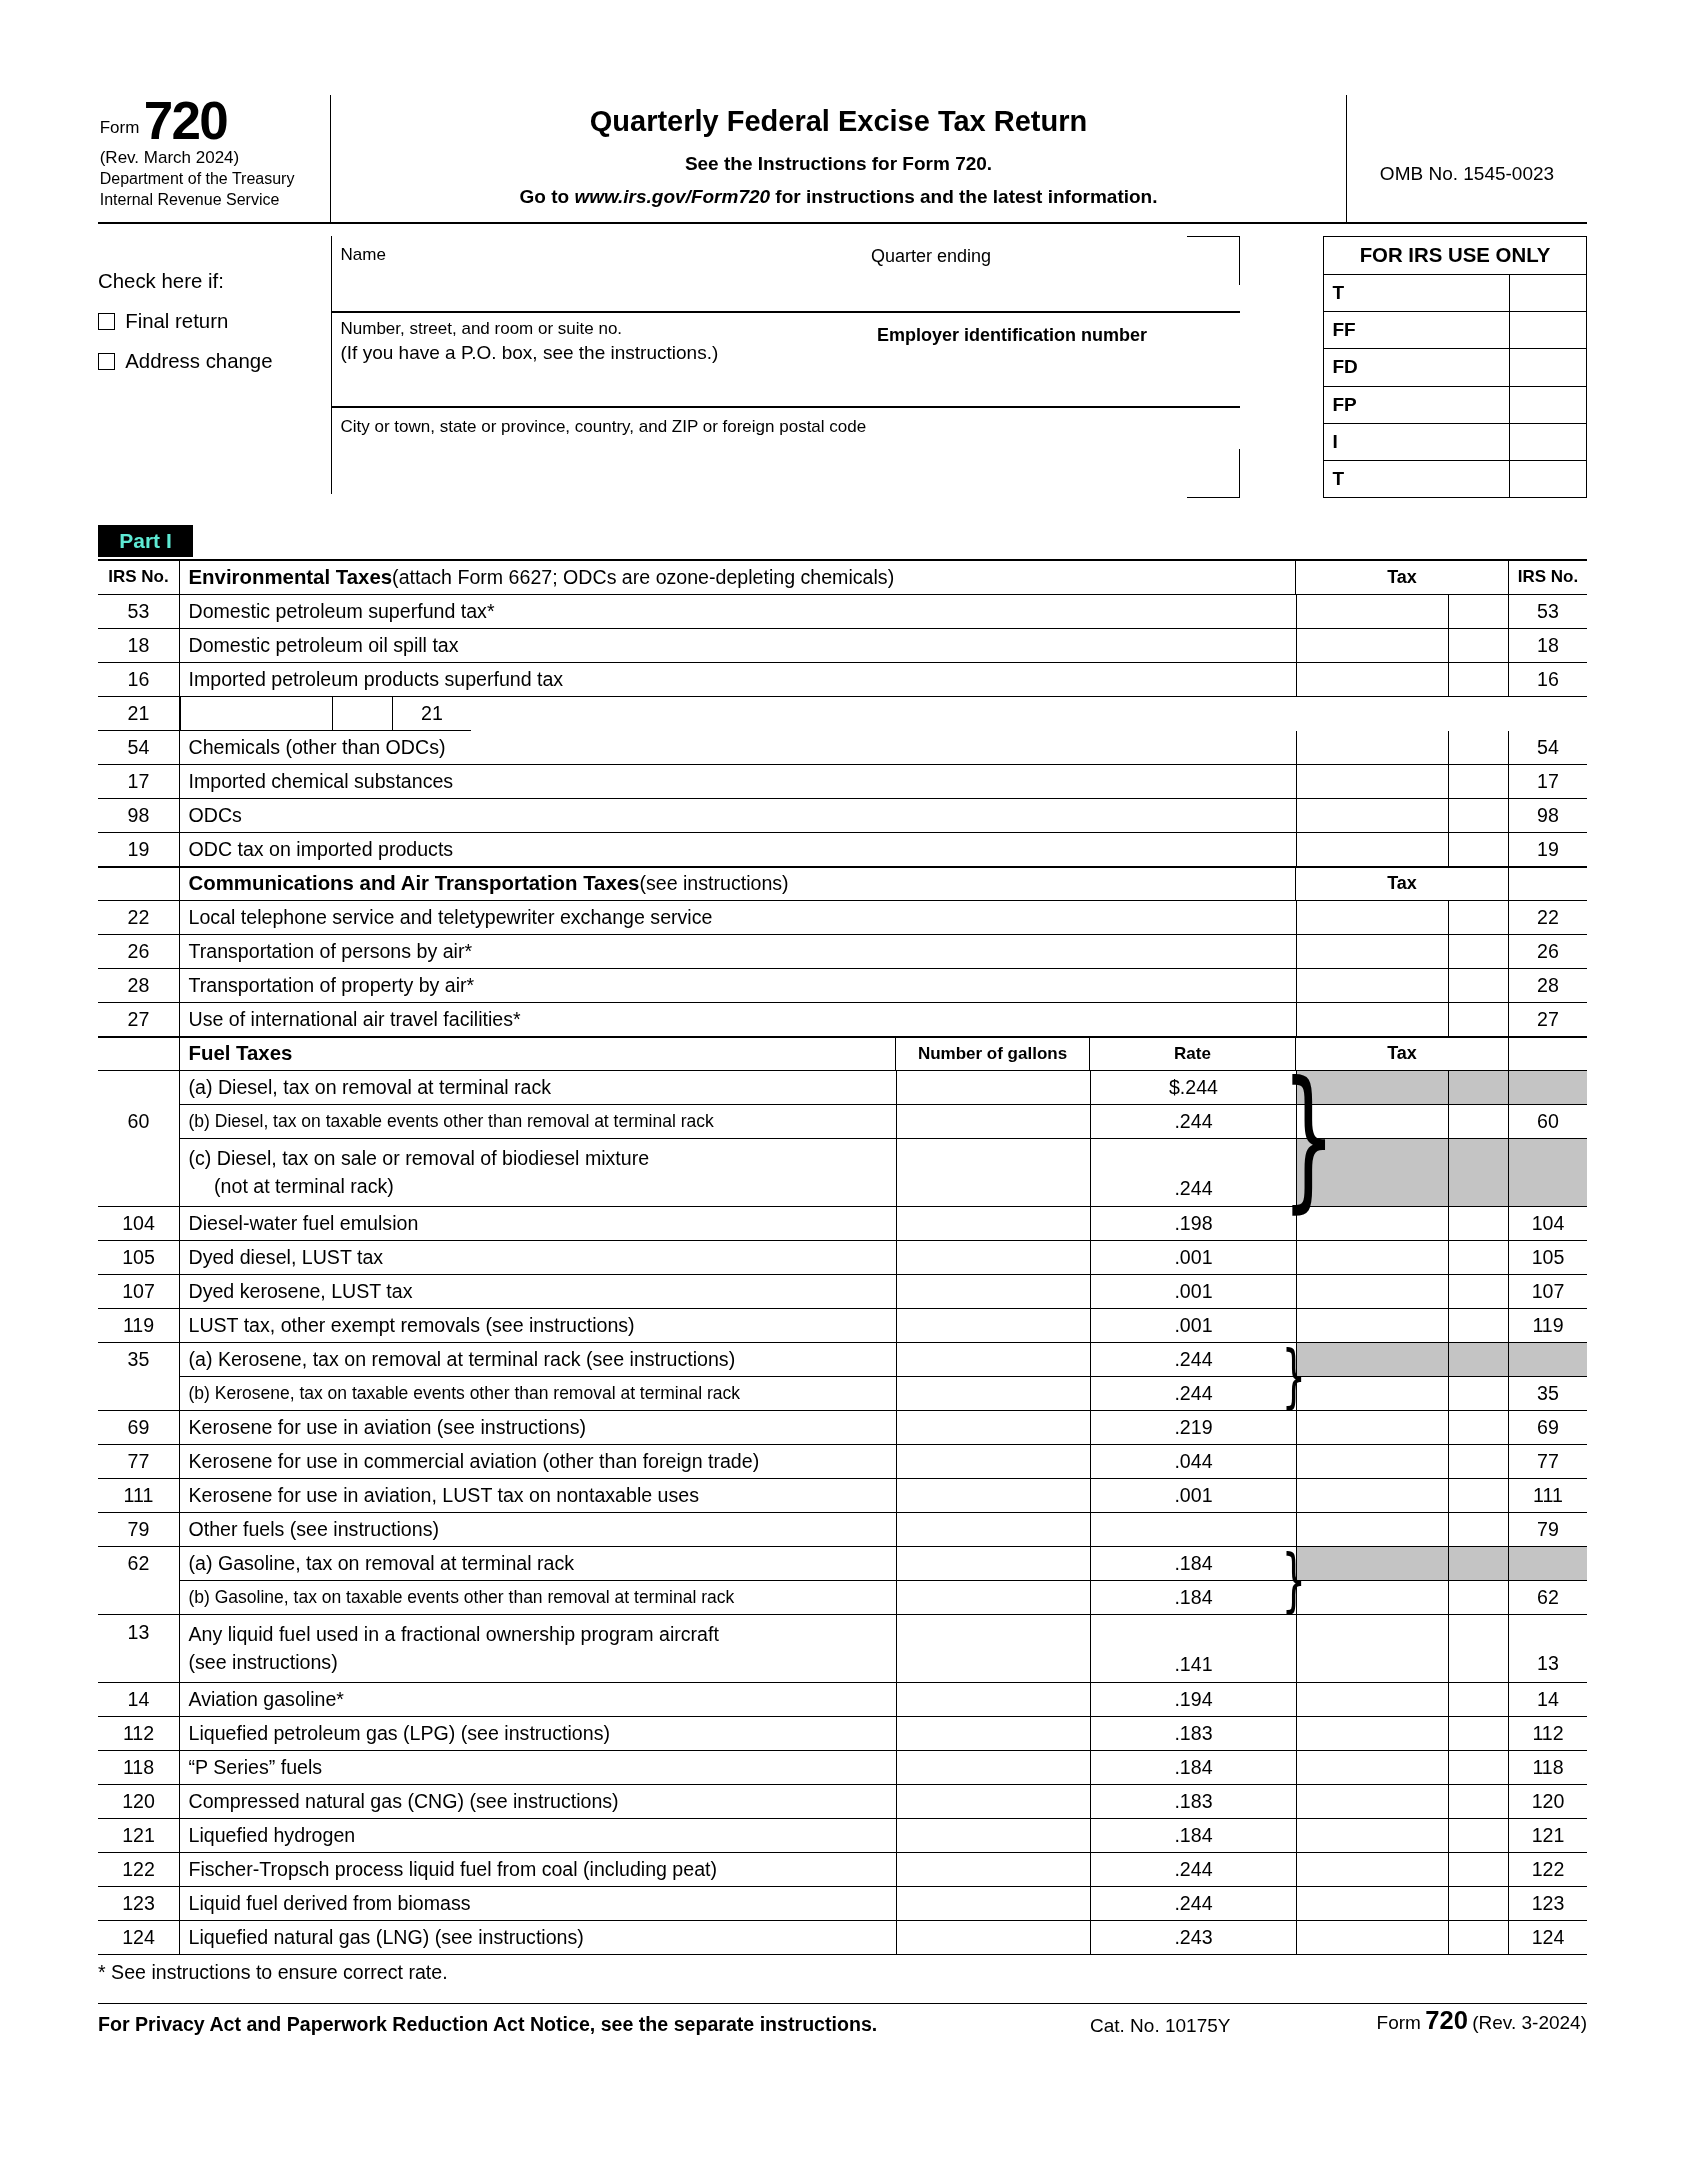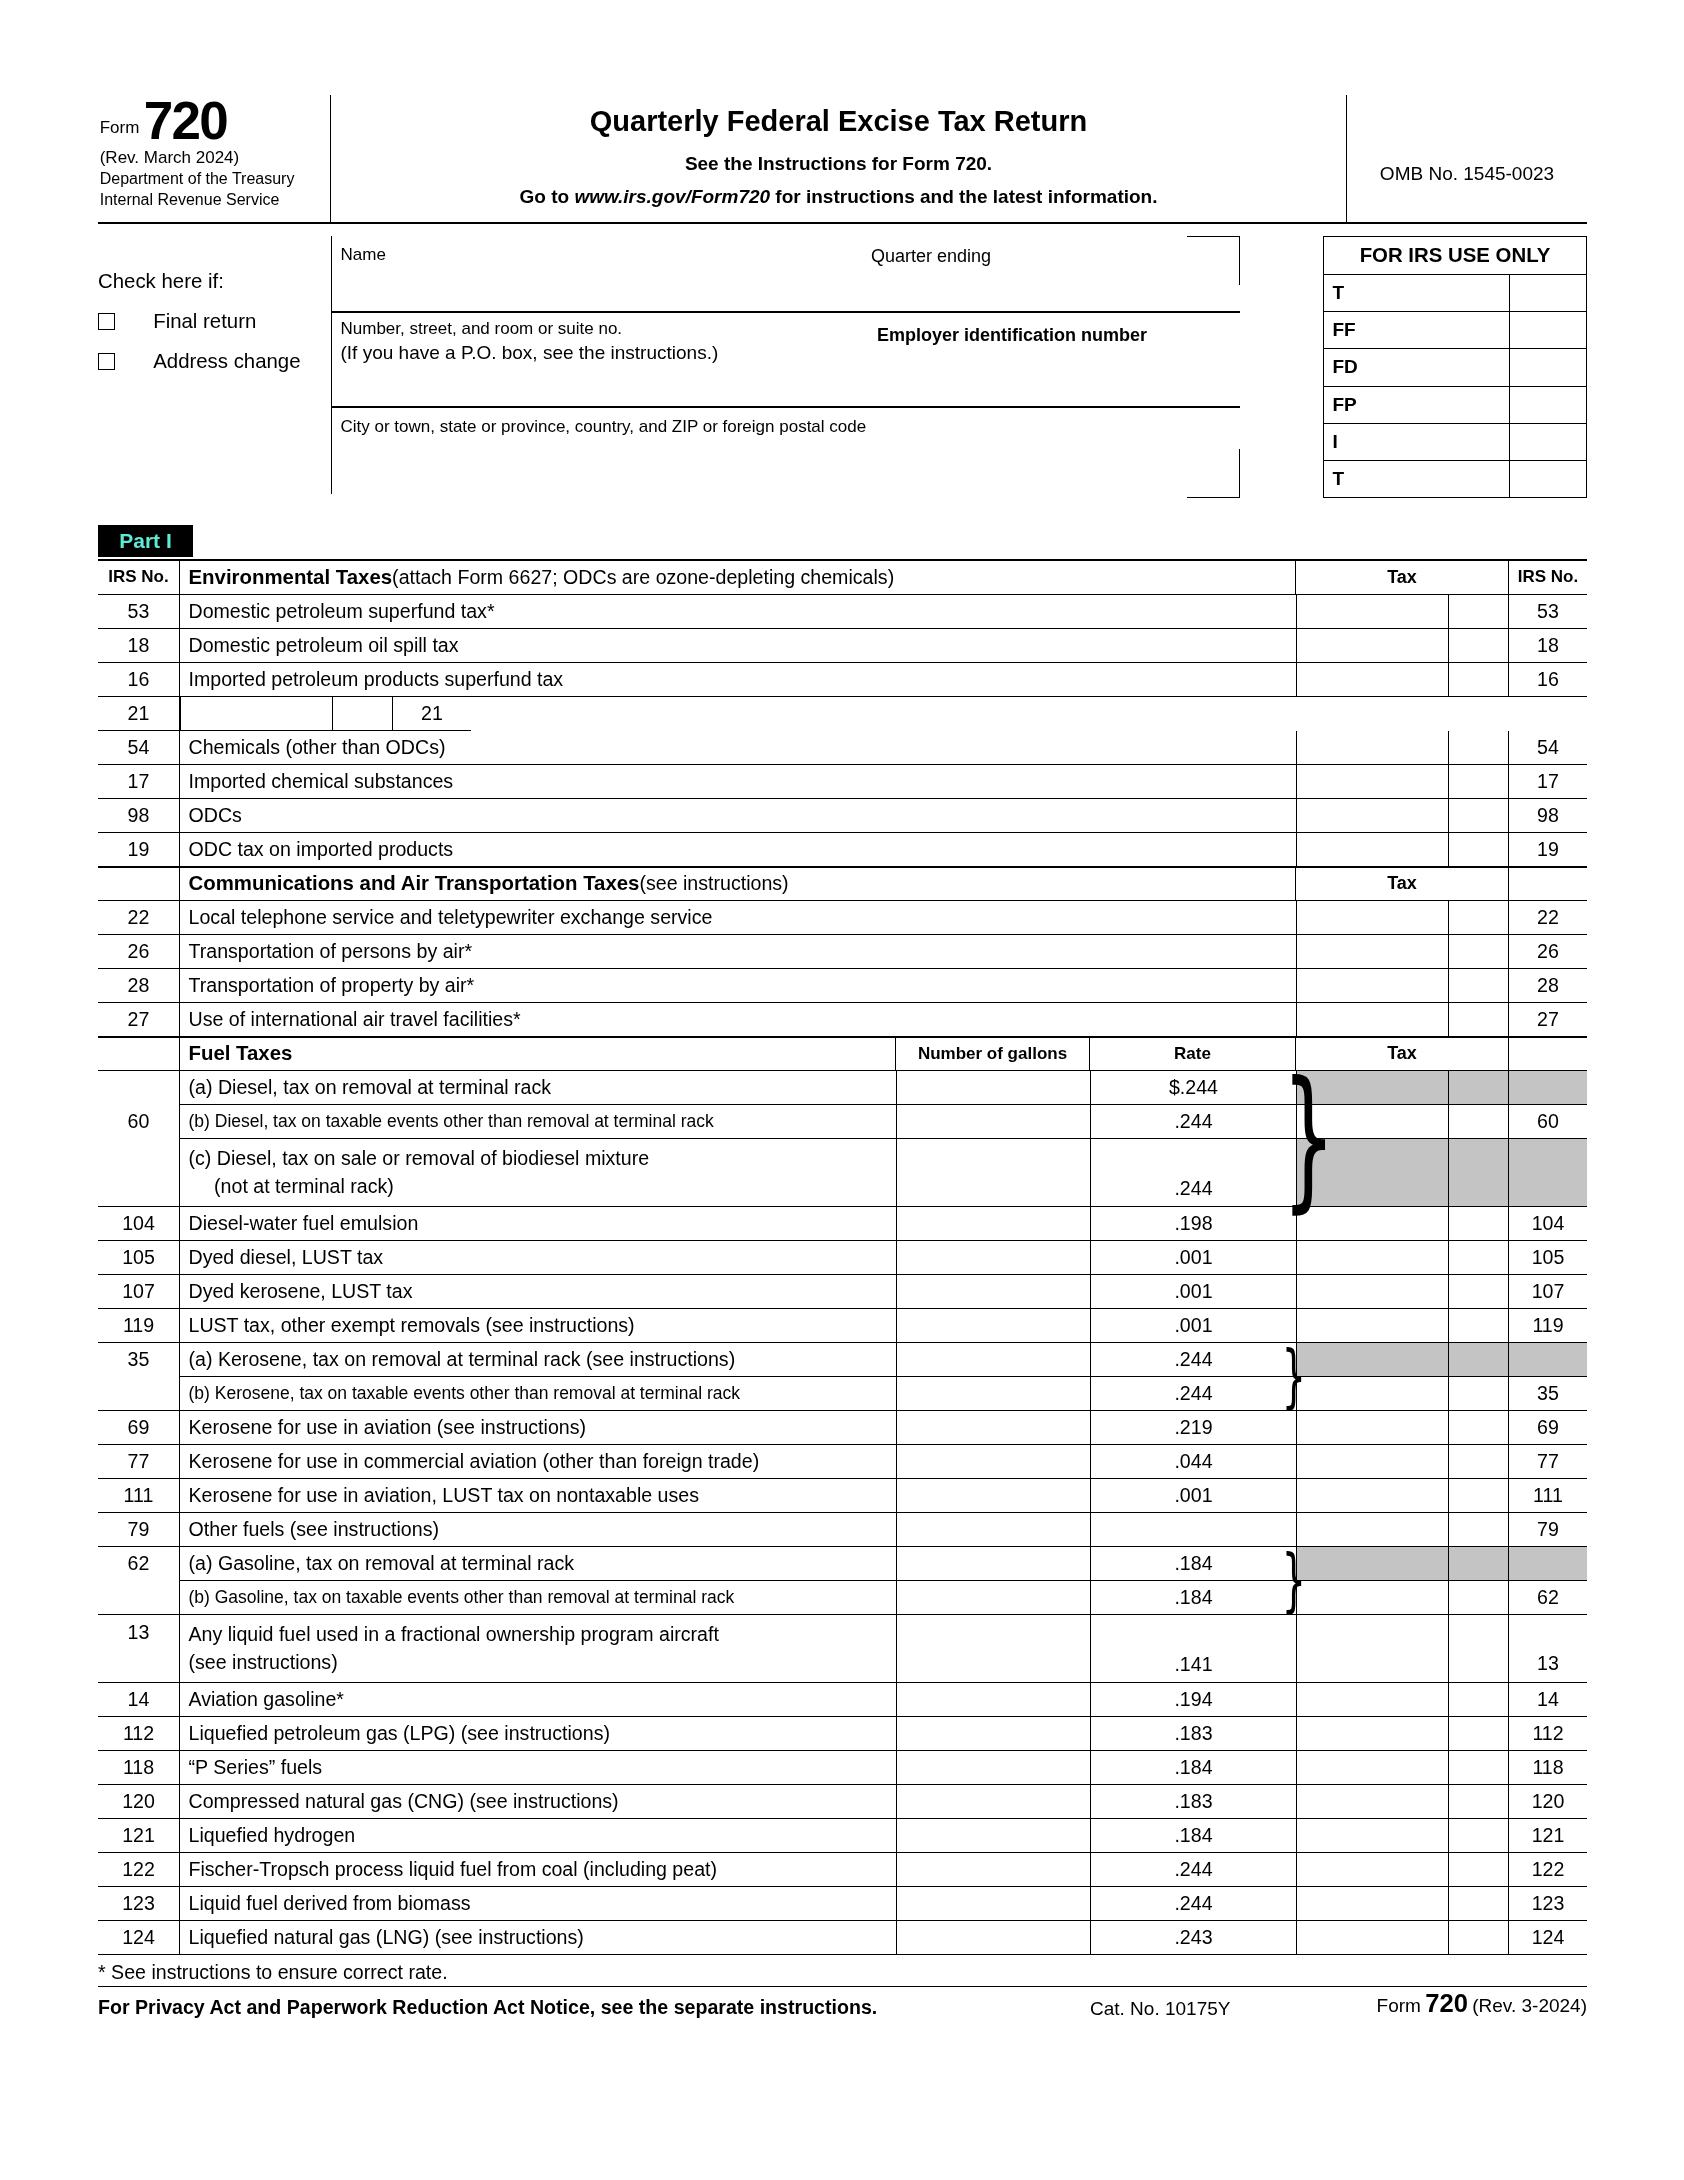--- a/index.html
+++ b/index.html
@@ -21,21 +21,21 @@
   .hdr-center { flex:1; border-right:1.7px solid #000; text-align:center; padding-top:10.2px; }
   .hdr-title { font-size:29px; font-weight:bold; }
   .hdr-sub1 { font-size:19px; font-weight:bold; margin-top:15.3px; }
   .hdr-sub2 { font-size:19px; font-weight:bold; margin-top:10.2px; }
   .hdr-right { width:240px; text-align:center; padding-top:68px; font-size:19px; }
 
   
   .entity { position:relative; height:262px; margin-top:12px; }
   .check-col { position:absolute; left:0; top:34px; width:230px; }
   .check-title { font-size:20.4px; }
-  .cb-row { display:flex; align-items:center; margin-top:17px;gap:28px; }
+  .cb-row { display:flex; align-items:center; margin-top:17px; }
   .cb { width:17px; height:17px; border:1.7px solid #000; margin-right:10.2px; flex:none; }
   .cb-label { font-size:20.4px; }
   .entity-box { position:absolute; left:233px; width:991px; top:0; bottom:4px;
                 border-left:1.7px solid #000; }
   .fld-label { position:absolute; font-size:17px; white-space:nowrap; }
   .fld-note { position:absolute; font-size:19px; white-space:nowrap; }
   .lbl-name { left:8.5px; top:8.5px; }
   .lbl-quarter { left:539px; top:10.2px; font-size:18px; }
   .lbl-street { left:8.5px; top:83px; }
   .note-street { left:8.5px; top:106px; }
@@ -95,21 +95,21 @@
   .tall .c-rate { align-items:flex-end; padding-bottom:6px; }
   .tall .c-left { align-items:flex-start; padding-top:6.8px; }
   .tall .c-right { align-items:flex-end; padding-bottom:6.8px; }
 
   .brace { position:absolute; left:1174px; width:43px; text-align:center;
            pointer-events:none; z-index:5; transform:scaleX(.55);
            font-family:"DejaVu Sans", sans-serif; }
 
   
   .footnote { margin-top:6.8px; font-size:19.6px; }
-  .footer { position:relative; margin-top:2px; border-top:1.7px solid #000;
+  .footer { position:relative; margin-top:19px; border-top:1.7px solid #000;
             padding-top:19px; height:41px; }
   .f-left { position:absolute; left:0; top:8.5px; font-weight:bold; font-size:19.6px; }
   .f-cat { position:absolute; left:992px; top:10.2px; font-size:19px; }
   .f-right { position:absolute; right:0; top:1.7px; display:flex; align-items:baseline;
              gap:4.3px; font-size:19px; }
   .f-720 { font-size:25.6px; font-weight:bold; }
 </style>
 </head>
 <body>
 

